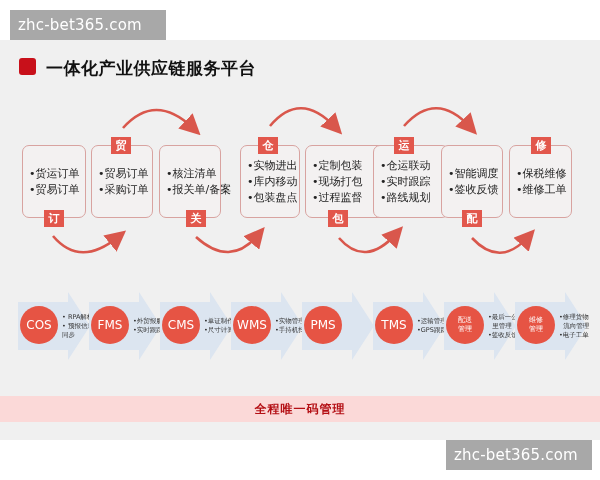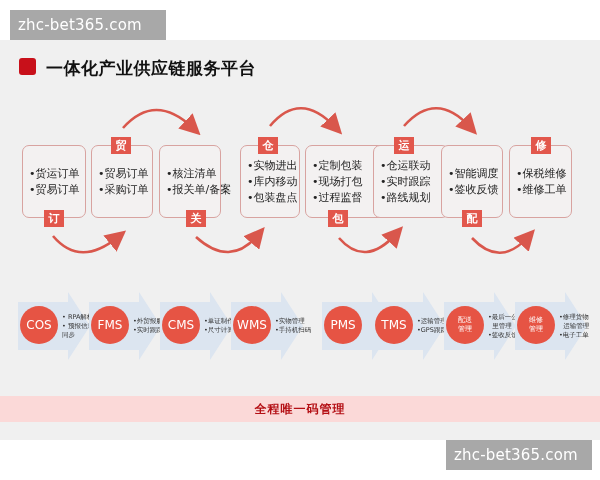--- a/index.html
+++ b/index.html
@@ -141,21 +141,21 @@
 <div class="arrow" style="left:231px;">
   <svg width="72" height="68">
       <path d="M0,10 L50,10 L50,0 L72,34 L50,68 L50,58 L0,58 Z" fill="#dce5f0"></path>
     </svg>
   <div class="circle">WMS</div>
   <div class="atext">
       <span>•实物管理</span>
       <span>•手持机扫码</span>
     </div>
 </div>
-<div class="arrow" style="left:302px;margin-left:20px;">
+<div class="arrow" style="left:302px;">
   <svg width="72" height="68">
       <path d="M0,10 L50,10 L50,0 L72,34 L50,68 L50,58 L0,58 Z" fill="#dce5f0"></path>
     </svg>
   <div class="circle">PMS</div>
 </div>
 <div class="arrow" style="left:373px;">
   <svg width="72" height="68">
       <path d="M0,10 L50,10 L50,0 L72,34 L50,68 L50,58 L0,58 Z" fill="#dce5f0"></path>
     </svg>
   <div class="circle">TMS</div>
@@ -177,21 +177,21 @@
     </div>
 </div>
 <div class="arrow" style="left:515px;">
   <svg width="72" height="68">
       <path d="M0,10 L50,10 L50,0 L72,34 L50,68 L50,58 L0,58 Z" fill="#dce5f0"></path>
     </svg>
   <div class="circle two" style="white-space:pre;">维修
 管理</div>
   <div class="atext">
       <span>•修理货物</span>
-      <span style="white-space:pre;">  运输管理</span>
+      <span style="white-space:pre;">  流向管理</span>
       <span>•电子工单</span>
     </div>
 </div>
 
 <div class="band"></div>
 <div class="band-text">全程唯一码管理</div>
 
 <div class="watermark wm-bottom">zhc-bet365.com</div>
 
 </body></html>

